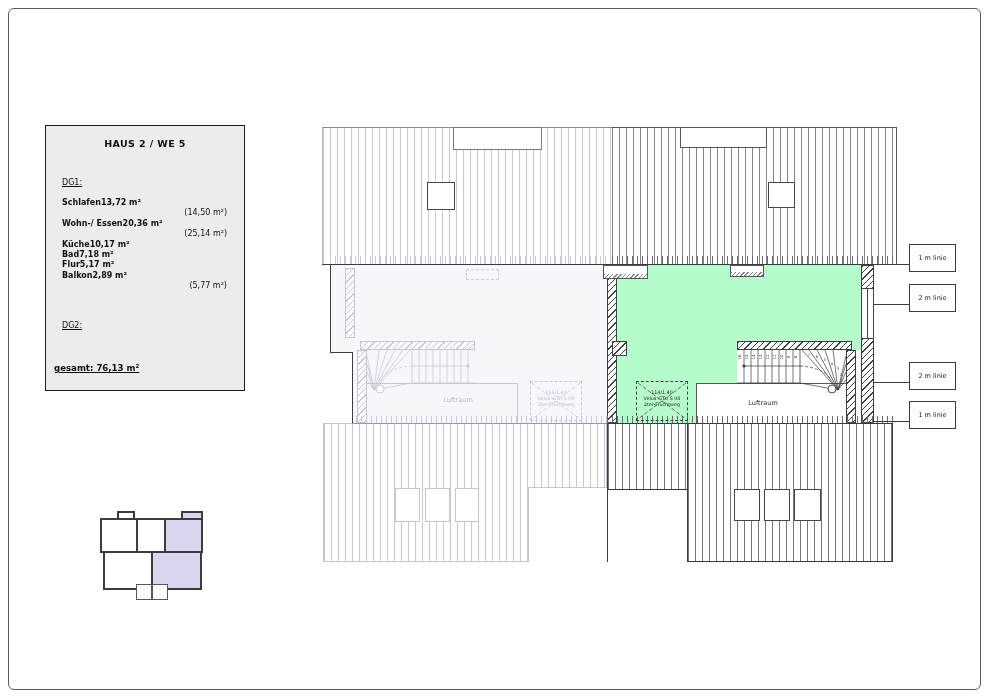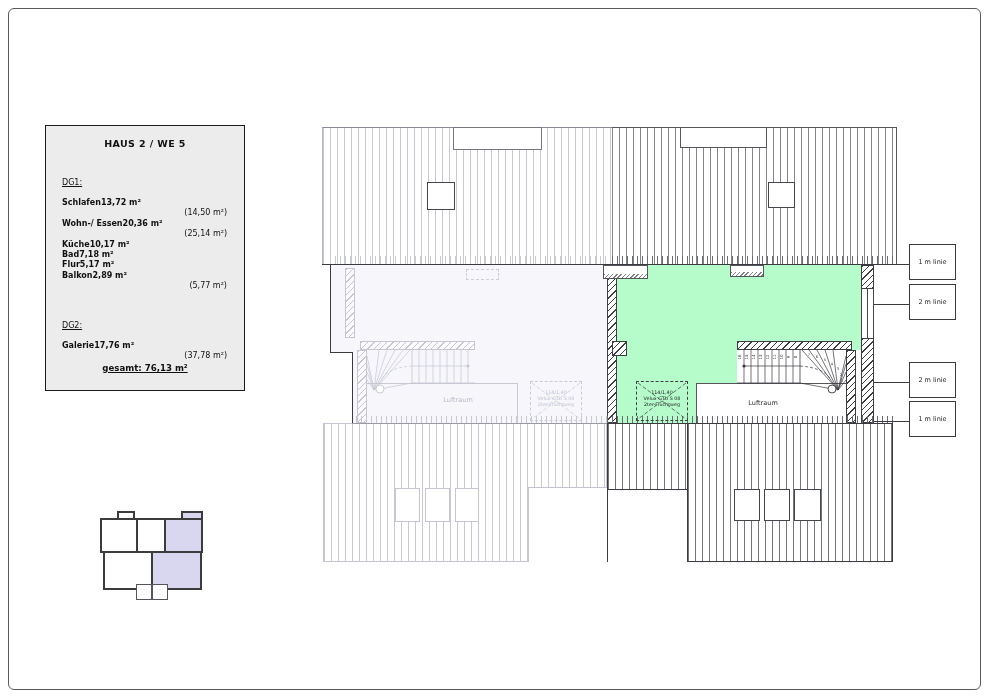--- a/index.html
+++ b/index.html
@@ -23,29 +23,29 @@
   .lineF{background:#c9c9d4;}
   .white{background:#fff;}
   
   .legend{left:45px;top:125px;width:200px;height:266px;background:#ececec;border:1px solid #1c1c1c;color:#111;}
   .leg-title{margin-top:12px;text-align:center;font-weight:bold;font-size:9.5px;letter-spacing:.4px;}
   .leg-body{padding:0 17px 0 16px;font-size:8px;}
   .leg-h{margin-top:28px;text-decoration:underline;line-height:11px;}
   .leg-rows{margin-top:10px;}
   .leg-row{display:flex;justify-content:flex-start;line-height:10.4px;font-weight:bold;}
   .leg-paren{text-align:right;line-height:10.4px;}
-  .leg-total{position:absolute;left:0;right:0;bottom:17px;text-align:center;font-weight:bold;font-size:8.6px;text-decoration:underline;}
+  .leg-total{position:absolute;left:8px;right:0;bottom:17px;text-align:left;font-weight:bold;font-size:8.6px;text-decoration:underline;}
   
   .lbl{font-size:6.5px;color:#2e2e2e;text-align:center;}
   .lblf{font-size:6.5px;color:#b9b9c8;text-align:center;}
   .skybox{border:1px dashed #3f3f46;}
   .skyboxf{border:1px dashed #c9c9d6;}
   .skytxt{position:absolute;left:0;right:0;top:8px;text-align:center;font-size:4.8px;line-height:5.8px;color:#222;}
   .skytxtf{color:#c0c0d0;}
-  .mbox{width:47px;height:36px;background:#fff;border:1px solid #3a3a40;display:flex;align-items:center;
+  .mbox{width:47px;height:28px;background:#fff;border:1px solid #3a3a40;display:flex;align-items:center;
         justify-content:center;font-size:6.5px;color:#1e1e1e;}
   .dstrip{position:absolute;left:0;right:0;bottom:0;height:4px;
         background-image:repeating-linear-gradient(135deg,#80808a 0,#80808a 1px,transparent 1px,transparent 3px);}
   
   .kp{border:2px solid #3c3c3c;background:#fff;}
   svg{position:absolute;left:0;top:0;pointer-events:none;}
 </style>
 </head>
 <body>
 
@@ -234,27 +234,20 @@
             <span>Flur</span>
             <span>5,17 m²</span>
           </div>
           <div class="leg-row">
             <span>Balkon</span>
             <span>2,89 m²</span>
           </div>
           <div class="leg-paren">(5,77 m²)</div>
         </div>
         <div class="leg-h">DG2:</div>
-        <div class="leg-rows">
-          <div class="leg-row">
-            <span>Galerie</span>
-            <span>17,76 m²</span>
-          </div>
-          <div class="leg-paren">(37,78 m²)</div>
-        </div>
       </div>
     <div class="leg-total">gesamt: 76,13 m²</div>
   </div>
 
   <div class="abs" style="left:96px;top:508px;width:115px;height:95px;">
     <div class="abs kp" style="left:21px;top:3px;width:18px;height:12px;"></div>
     <div class="abs kp kp-hl" style="left: 85px; top: 3px; width: 22px; height: 12px; background: rgb(217, 214, 240);"></div>
     <div class="abs kp" style="left:4px;top:10px;width:38px;height:35px;"></div>
     <div class="abs kp" style="left:40px;top:10px;width:30px;height:35px;"></div>
     <div class="abs kp kp-hl" style="left: 68px; top: 10px; width: 39px; height: 35px; background: rgb(217, 214, 240);"></div>

